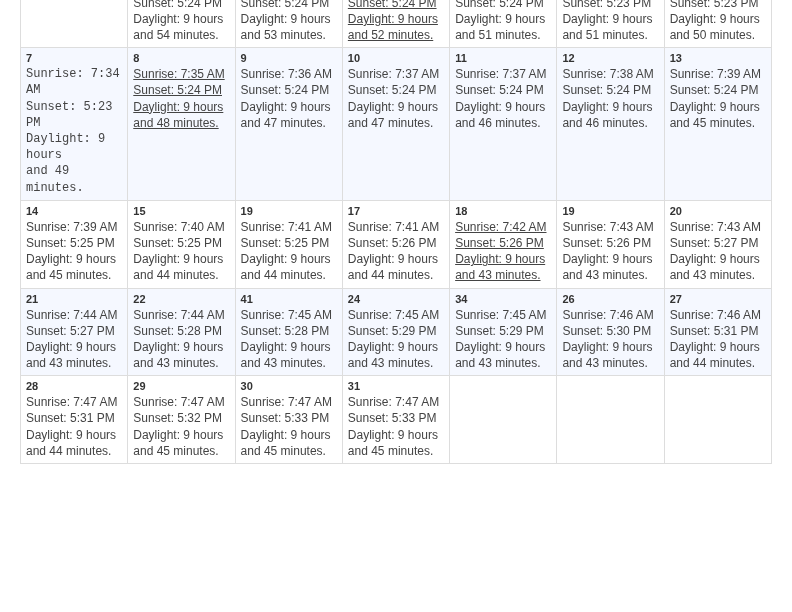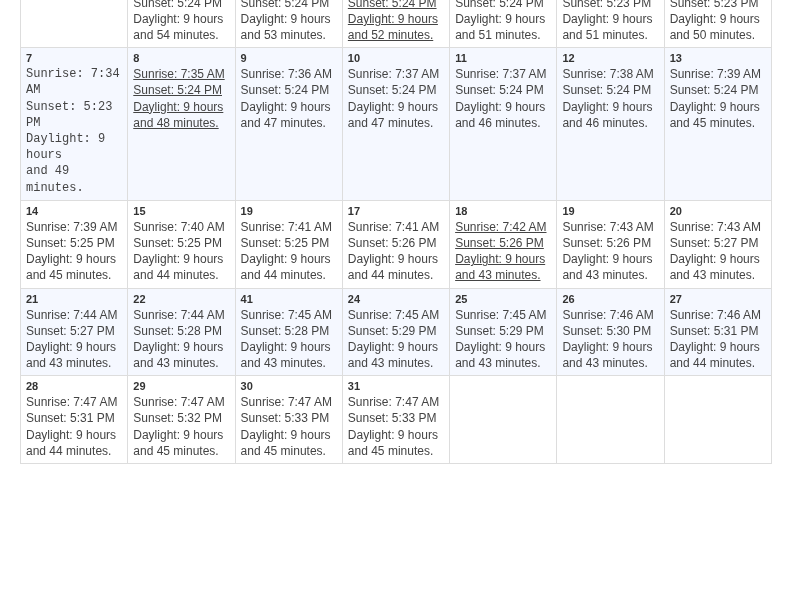--- a/index.html
+++ b/index.html
@@ -307,21 +307,21 @@
 and 43 minutes.</div>
           </td>
           <td>
             <span class="day-number">24</span>
             <div class="day-info" style="white-space: pre-line;">Sunrise: 7:45 AM
 Sunset: 5:29 PM
 Daylight: 9 hours
 and 43 minutes.</div>
           </td>
           <td>
-            <span class="day-number">25</span>
+            <span class="day-number">34</span>
             <div class="day-info" style="white-space: pre-line;">Sunrise: 7:45 AM
 Sunset: 5:29 PM
 Daylight: 9 hours
 and 43 minutes.</div>
           </td>
           <td>
             <span class="day-number">26</span>
             <div class="day-info" style="white-space: pre-line;">Sunrise: 7:46 AM
 Sunset: 5:30 PM
 Daylight: 9 hours

